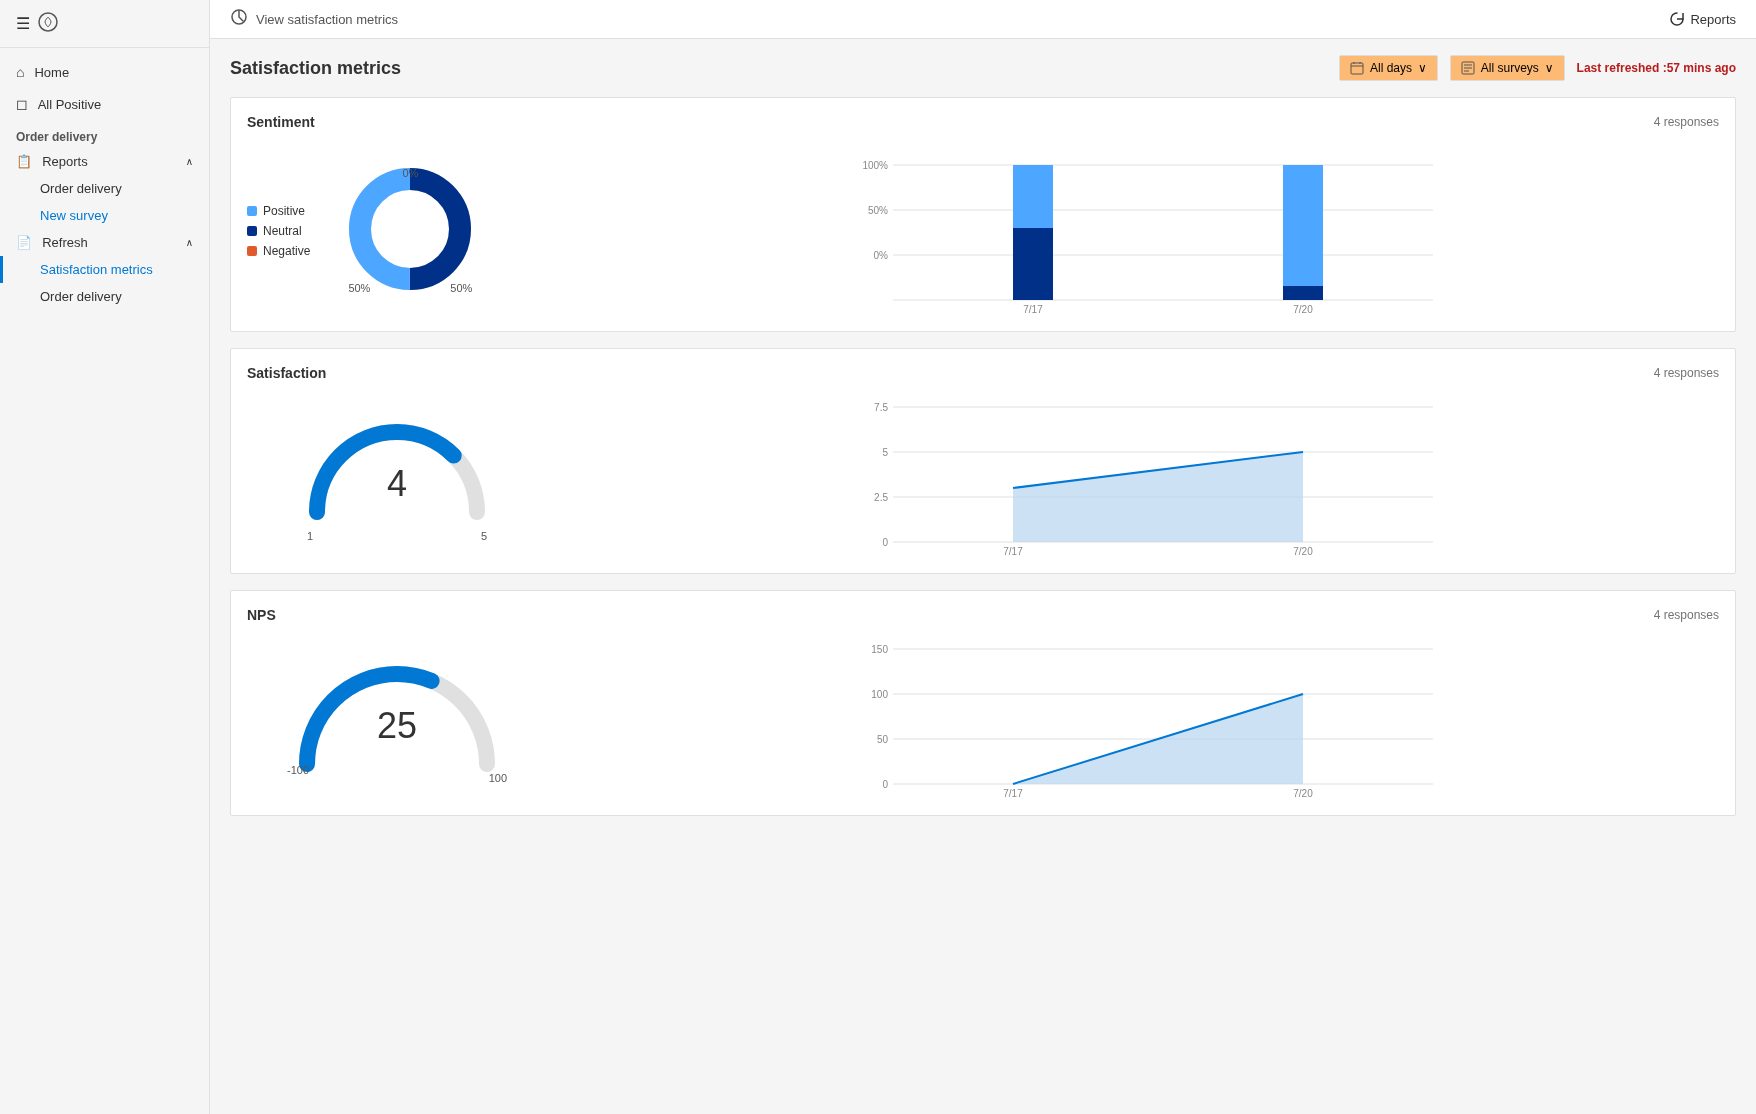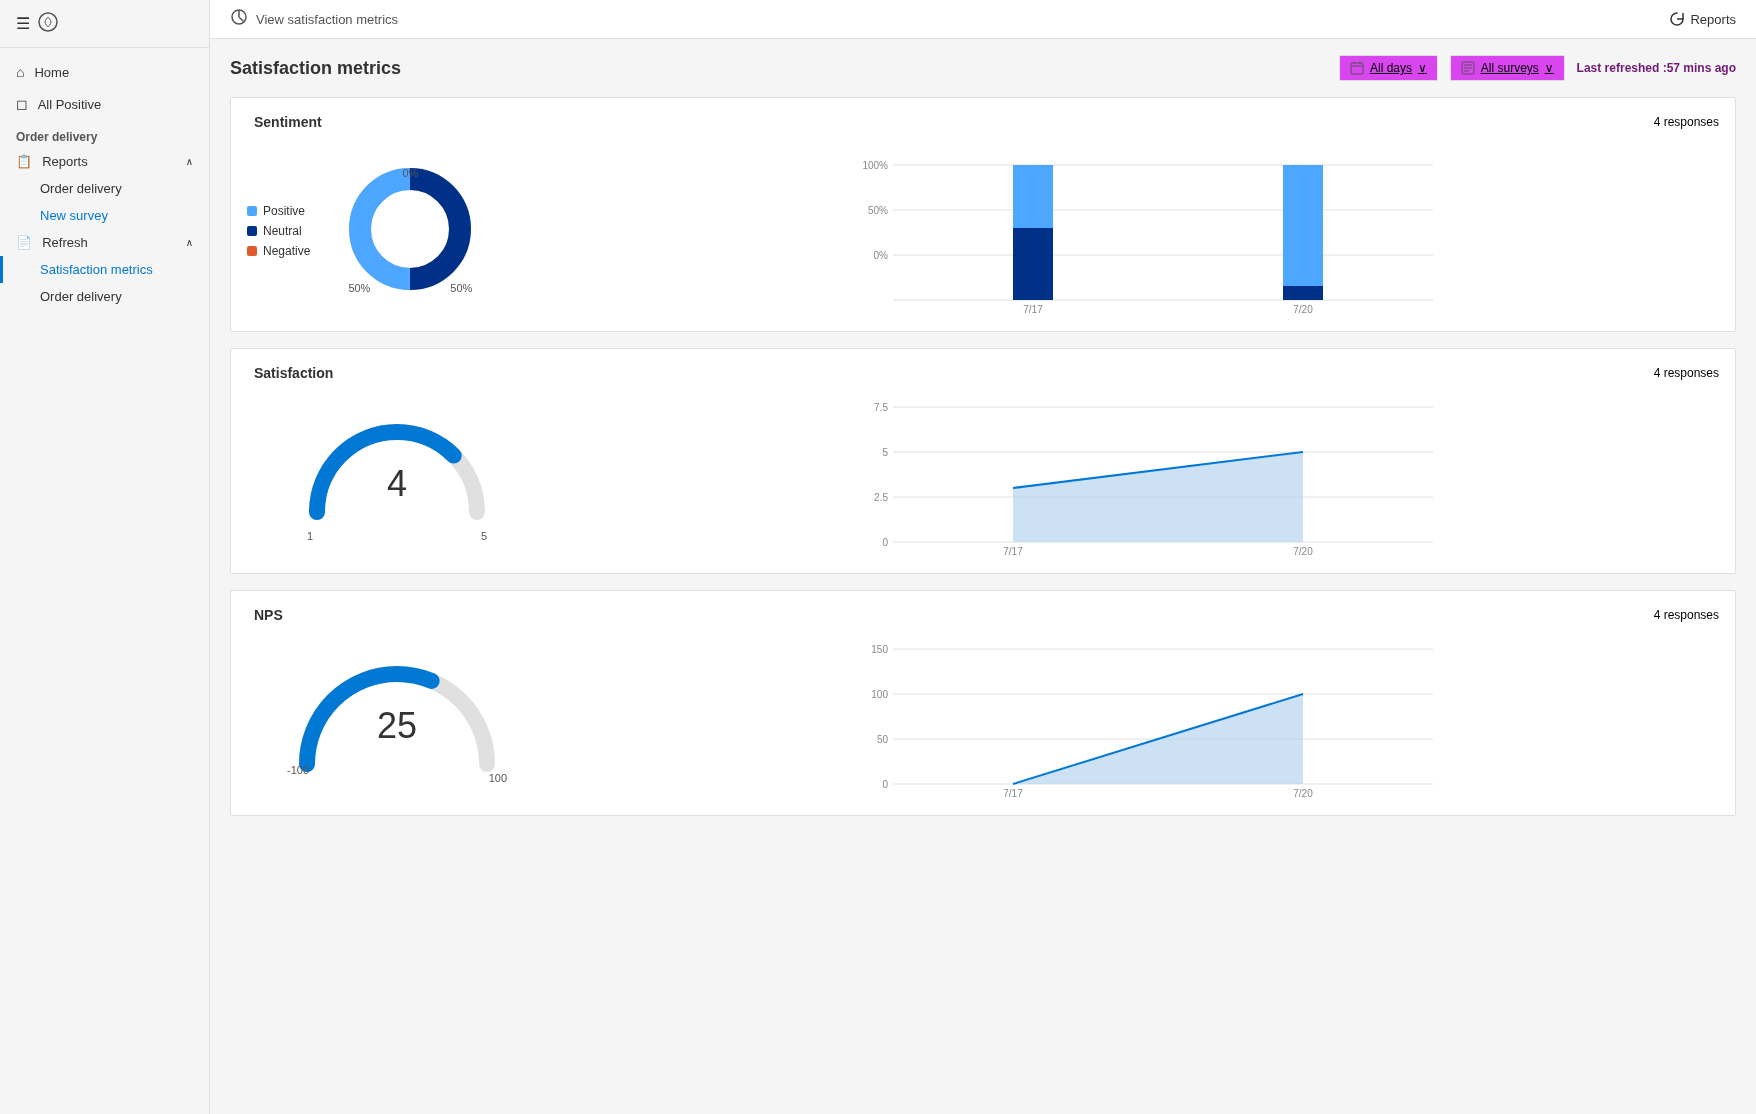--- a/index.html
+++ b/index.html
@@ -24,28 +24,28 @@
     .topbar { background: #fff; border-bottom: 1px solid #e0e0e0; padding: 8px 20px; display: flex; align-items: center; justify-content: space-between; }
     .topbar-left { display: flex; align-items: center; gap: 8px; }
     .topbar-breadcrumb { color: #555; font-size: 13px; }
     .refresh-btn { display: flex; align-items: center; gap: 6px; background: none; border: none; cursor: pointer; color: #333; font-size: 13px; }
     .content-area { flex: 1; overflow-y: auto; padding: 16px 20px; }
 
     
     .page-header { display: flex; align-items: center; justify-content: space-between; margin-bottom: 16px; }
     .page-title { font-size: 18px; font-weight: 600; }
     .header-controls { display: flex; align-items: center; gap: 12px; }
-    .filter-btn { display: flex; align-items: center; gap: 6px; background: #d946ef; border: 1px solid #ddd; padding: 5px 10px; border-radius: 2px; cursor: pointer; font-size: 12px; text-decoration: underline; }
-    .last-refreshed { font-size: 12px; color: #701a75; font-weight: 600; }
+    .filter-btn { display: flex; align-items: center; gap: 6px; background: #fdba74; border: 1px solid #ddd; padding: 5px 10px; border-radius: 2px; cursor: pointer; font-size: 12px; }
+    .last-refreshed { font-size: 12px; color: #b91c1c; font-weight: 600; }
 
     
     .card { background: #fff; border: 1px solid #e0e0e0; border-radius: 2px; margin-bottom: 16px; padding: 16px; }
     .card-header { display: flex; justify-content: space-between; align-items: center; margin-bottom: 16px; }
-    .card-title { font-size: 14px; font-weight: 600; margin-left: 7px; }
-    .responses-label { font-size: 12px; color: #000000; }
+    .card-title { font-size: 14px; font-weight: 600; }
+    .responses-label { font-size: 12px; color: #737373; }
     .card-content { display: flex; gap: 40px; align-items: center; }
     .chart-left { flex: 0 0 300px; }
     .chart-right { flex: 1; }
 
     
     .donut-container { position: relative; display: flex; align-items: center; gap: 30px; }
     .donut-legend { display: flex; flex-direction: column; gap: 6px; }
     .legend-item { display: flex; align-items: center; gap: 6px; font-size: 12px; }
     .legend-dot { width: 10px; height: 10px; border-radius: 2px; flex-shrink: 0; }
 

